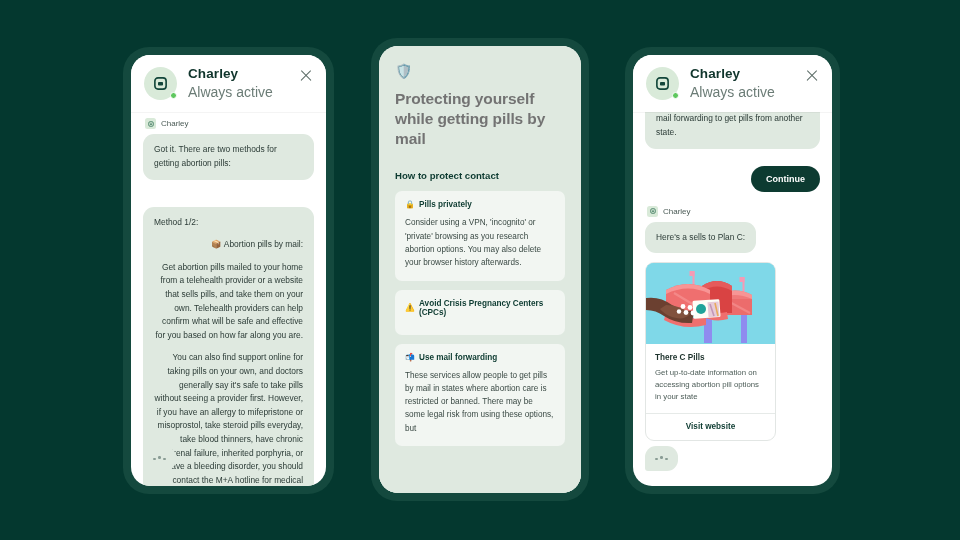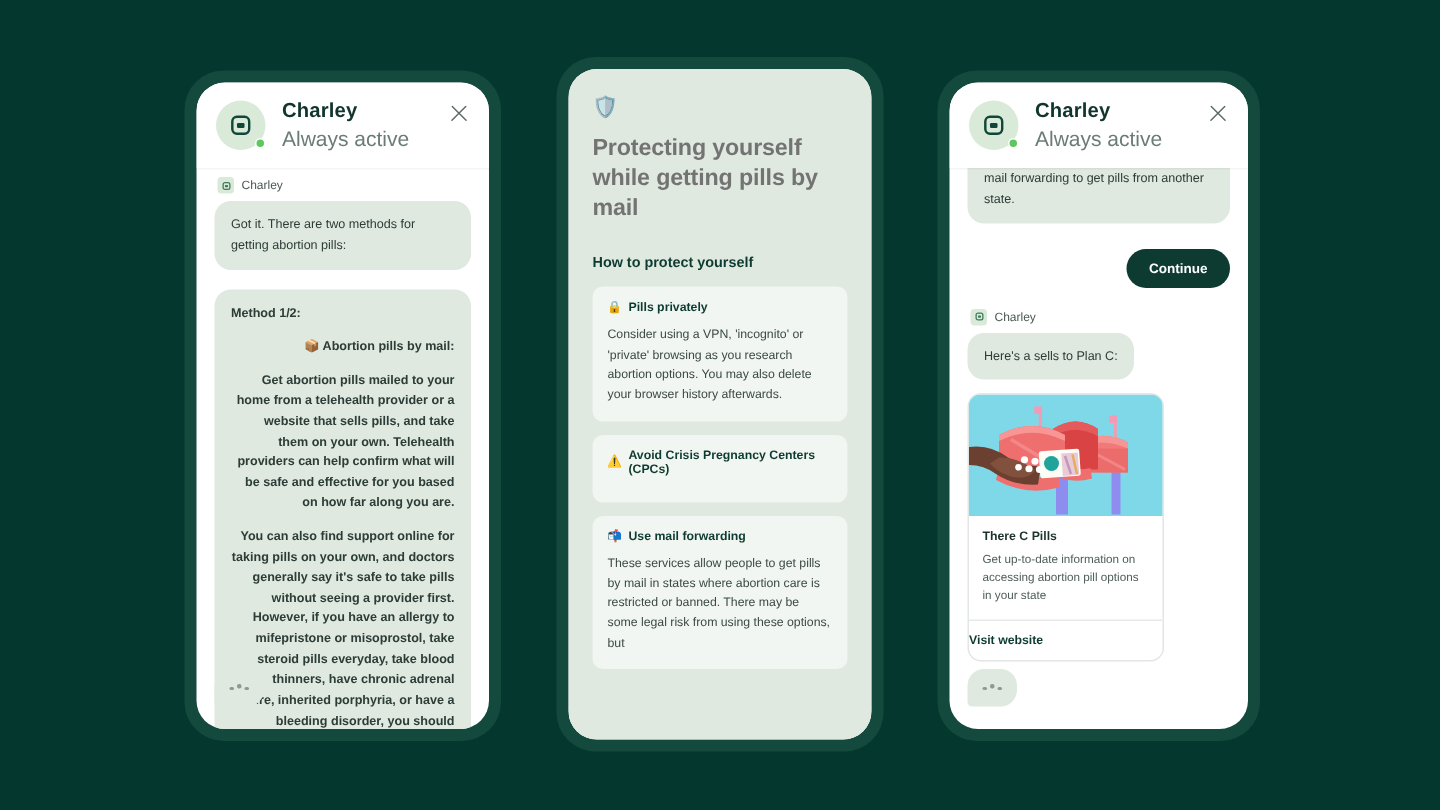--- a/index.html
+++ b/index.html
@@ -142,21 +142,21 @@
   .card-art {
     height: 81px; width: 100%;
     background: #7fd8e8;
     position: relative; overflow: hidden;
   }
   .card-body { padding: 9px 9px 10px 9px; }
   .card-title { font-size: 8.2px; font-weight: bold; color: #1d322c; }
   .card-desc  { font-size: 7.8px; color: #4d5d58; line-height: 1.52; margin-top: 5px; }
   .card-action {
     border-top: 1px solid #e6eae8;
-    text-align: left;
+    text-align: center;
     padding: 8px 0 9px;
     font-size: 8.2px; font-weight: bold; color: #0d3b31;
     cursor: pointer;
   }
 
   
   .info-screen {
     background: #dfe9e0;
     height: 100%;
     padding: 18px 16px 0 16px;
@@ -225,21 +225,21 @@
               <rect x="8" y="9.5" width="8" height="5.5" rx="1.4" fill="#3e7a5f"></rect>
             </svg>
           </span>
           <span class="sender-name">Charley</span>
         </div>
 
         <div class="bubble">
           <p>Got it. There are two methods for getting abortion pills:</p>
         </div>
 
-        <div class="bubble" style="margin-top:13px;font-weight:bold;">
+        <div class="bubble" style="margin-top:27px;">
           <p>Method 1/2:</p>
           <p>📦 Abortion pills by mail:</p>
           <p>Get abortion pills mailed to your home from a telehealth provider or a website that sells pills, and take them on your own. Telehealth providers can help confirm what will be safe and effective for you based on how far along you are.</p>
           <p>You can also find support online for taking pills on your own, and doctors generally say it's safe to take pills without seeing a provider first. However, if you have an allergy to mifepristone or misoprostol, take steroid pills everyday, take blood thinners, have chronic adrenal failure, inherited porphyria, or have a bleeding disorder, you should contact the M+A hotline for medical support information before taking pills.</p>
         </div>
 
         <div class="typing">
           <i></i>
           <i></i>
           <i></i>
@@ -248,21 +248,21 @@
 
     </div>
   </div>
 
   <div class="phone" id="phone-2">
     <div class="phone-screen">
       <div class="info-screen">
 
         <div class="info-shield">🛡️</div>
         <div class="info-title">Protecting yourself while getting pills by mail</div>
-        <div class="info-sub">How to protect yourself</div>
+        <div class="info-sub">How to protect contact</div>
 
         <div class="info-card">
           <div class="info-card-head">
             <span class="emo">🔒</span>
             <span>Pills privately</span>
           </div>
           <div class="info-card-text">Consider using a VPN, 'incognito' or 'private' browsing as you research abortion options. You may also delete your browser history afterwards.</div>
         </div>
 
         <div class="info-card">

